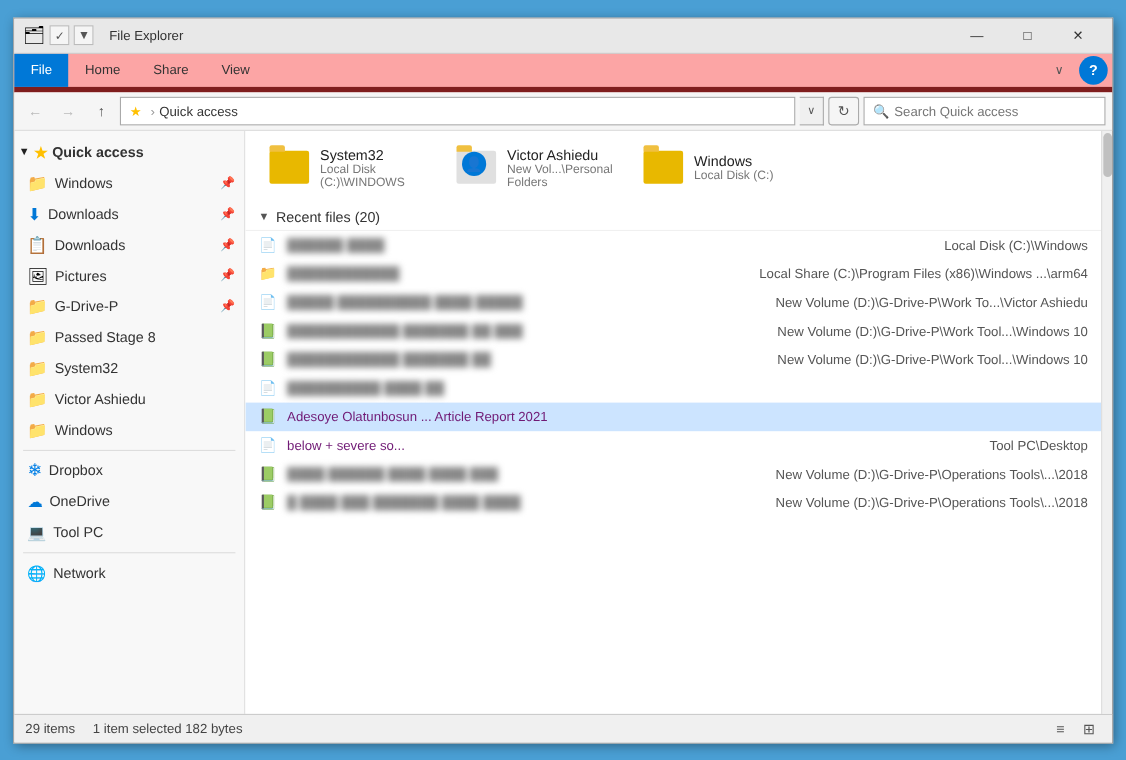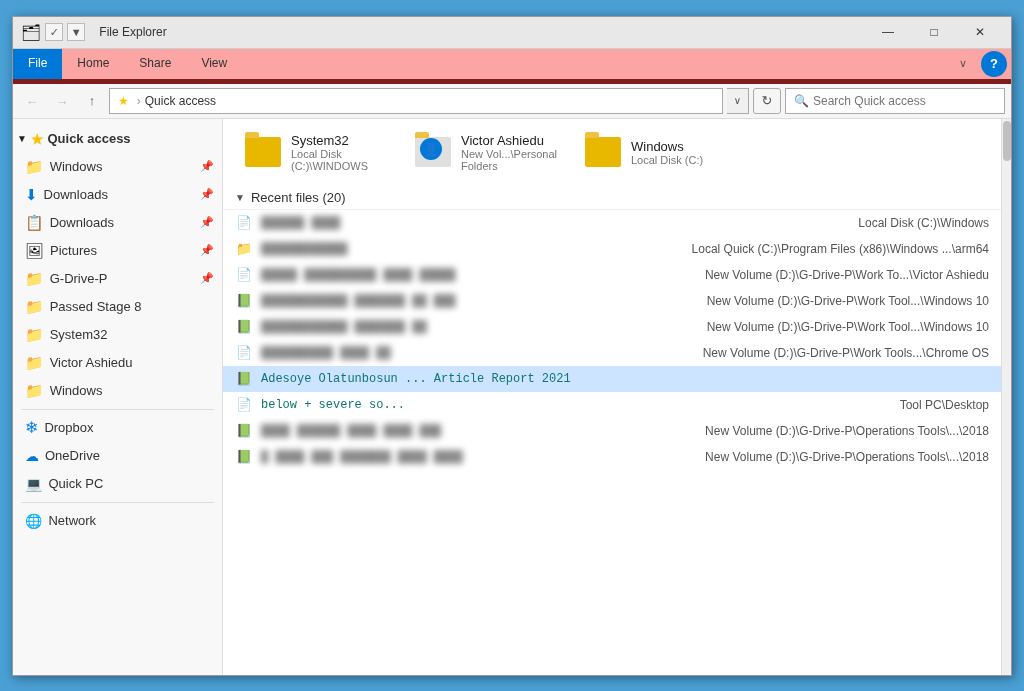--- a/index.html
+++ b/index.html
@@ -351,25 +351,24 @@
       width: 18px;
       height: 18px;
       display: flex;
       align-items: center;
       justify-content: center;
       font-size: 13px;
     }
     .file-name {
       flex: 1;
       font-size: 12px;
-      color: #0f766e;
+      color: #701a75;
       white-space: nowrap;
       overflow: hidden;
       text-overflow: ellipsis;
-      font-family: Liberation Mono, monospace;
     }
     .file-path {
       font-size: 12px;
       color: #555;
       width: 300px;
       text-align: right;
       white-space: nowrap;
       overflow: hidden;
       text-overflow: ellipsis;
     }
@@ -529,21 +528,21 @@
         <span class="sidebar-label">Dropbox</span>
       </div>
 
       <div class="sidebar-item">
         <span style="color:#0078d7; font-size:14px;">☁</span>
         <span class="sidebar-label">OneDrive</span>
       </div>
 
       <div class="sidebar-item">
         <span style="font-size:14px;">💻</span>
-        <span class="sidebar-label">Quick PC</span>
+        <span class="sidebar-label">Tool PC</span>
       </div>
 
       <div class="sidebar-divider"></div>
 
       <div class="sidebar-item">
         <span style="font-size:14px;">🌐</span>
         <span class="sidebar-label">Network</span>
       </div>
     </div>
 
@@ -592,21 +591,21 @@
 
         <div class="file-row">
           <span class="file-icon">📄</span>
           <span class="file-name blurred">██████ ████</span>
           <span class="file-path">Local Disk (C:)\Windows</span>
         </div>
 
         <div class="file-row">
           <span class="file-icon">📁</span>
           <span class="file-name blurred">████████████</span>
-          <span class="file-path">Local Quick (C:)\Program Files (x86)\Windows ...\arm64</span>
+          <span class="file-path">Local Share (C:)\Program Files (x86)\Windows ...\arm64</span>
         </div>
 
         <div class="file-row">
           <span class="file-icon">📄</span>
           <span class="file-name blurred">█████ ██████████ ████ █████</span>
           <span class="file-path">New Volume (D:)\G-Drive-P\Work To...\Victor Ashiedu</span>
         </div>
 
         <div class="file-row">
           <span class="file-icon" style="color:green;">📗</span>
@@ -616,21 +615,20 @@
 
         <div class="file-row">
           <span class="file-icon" style="color:green;">📗</span>
           <span class="file-name blurred">████████████ ███████ ██</span>
           <span class="file-path">New Volume (D:)\G-Drive-P\Work Tool...\Windows 10</span>
         </div>
 
         <div class="file-row">
           <span class="file-icon">📄</span>
           <span class="file-name blurred">██████████ ████ ██</span>
-          <span class="file-path">New Volume (D:)\G-Drive-P\Work Tools...\Chrome OS</span>
         </div>
 
         <div class="file-row selected">
           <span class="file-icon" style="color:green;">📗</span>
           <span class="file-name">Adesoye Olatunbosun ... Article Report 2021</span>
         </div>
 
         <div class="file-row">
           <span class="file-icon">📄</span>
           <span class="file-name">below + severe so...</span>
@@ -649,13 +647,21 @@
           <span class="file-path">New Volume (D:)\G-Drive-P\Operations Tools\...\2018</span>
         </div>
       </div>
     </div>
 
     <div style="width:10px; background:#f0f0f0; border-left:1px solid #ddd; position:relative;">
       <div style="position:absolute; top:2px; right:0; width:8px; height:40px; background:#c0c0c0; border-radius:4px;"></div>
     </div>
   </div>
 
+  <div class="statusbar">
+    <span>29 items</span>
+    <span>1 item selected  182 bytes</span>
+    <div class="statusbar-right">
+      <div class="view-btn">≡</div>
+      <div class="view-btn">⊞</div>
+    </div>
+  </div>
 </div>
 
 </body></html>

